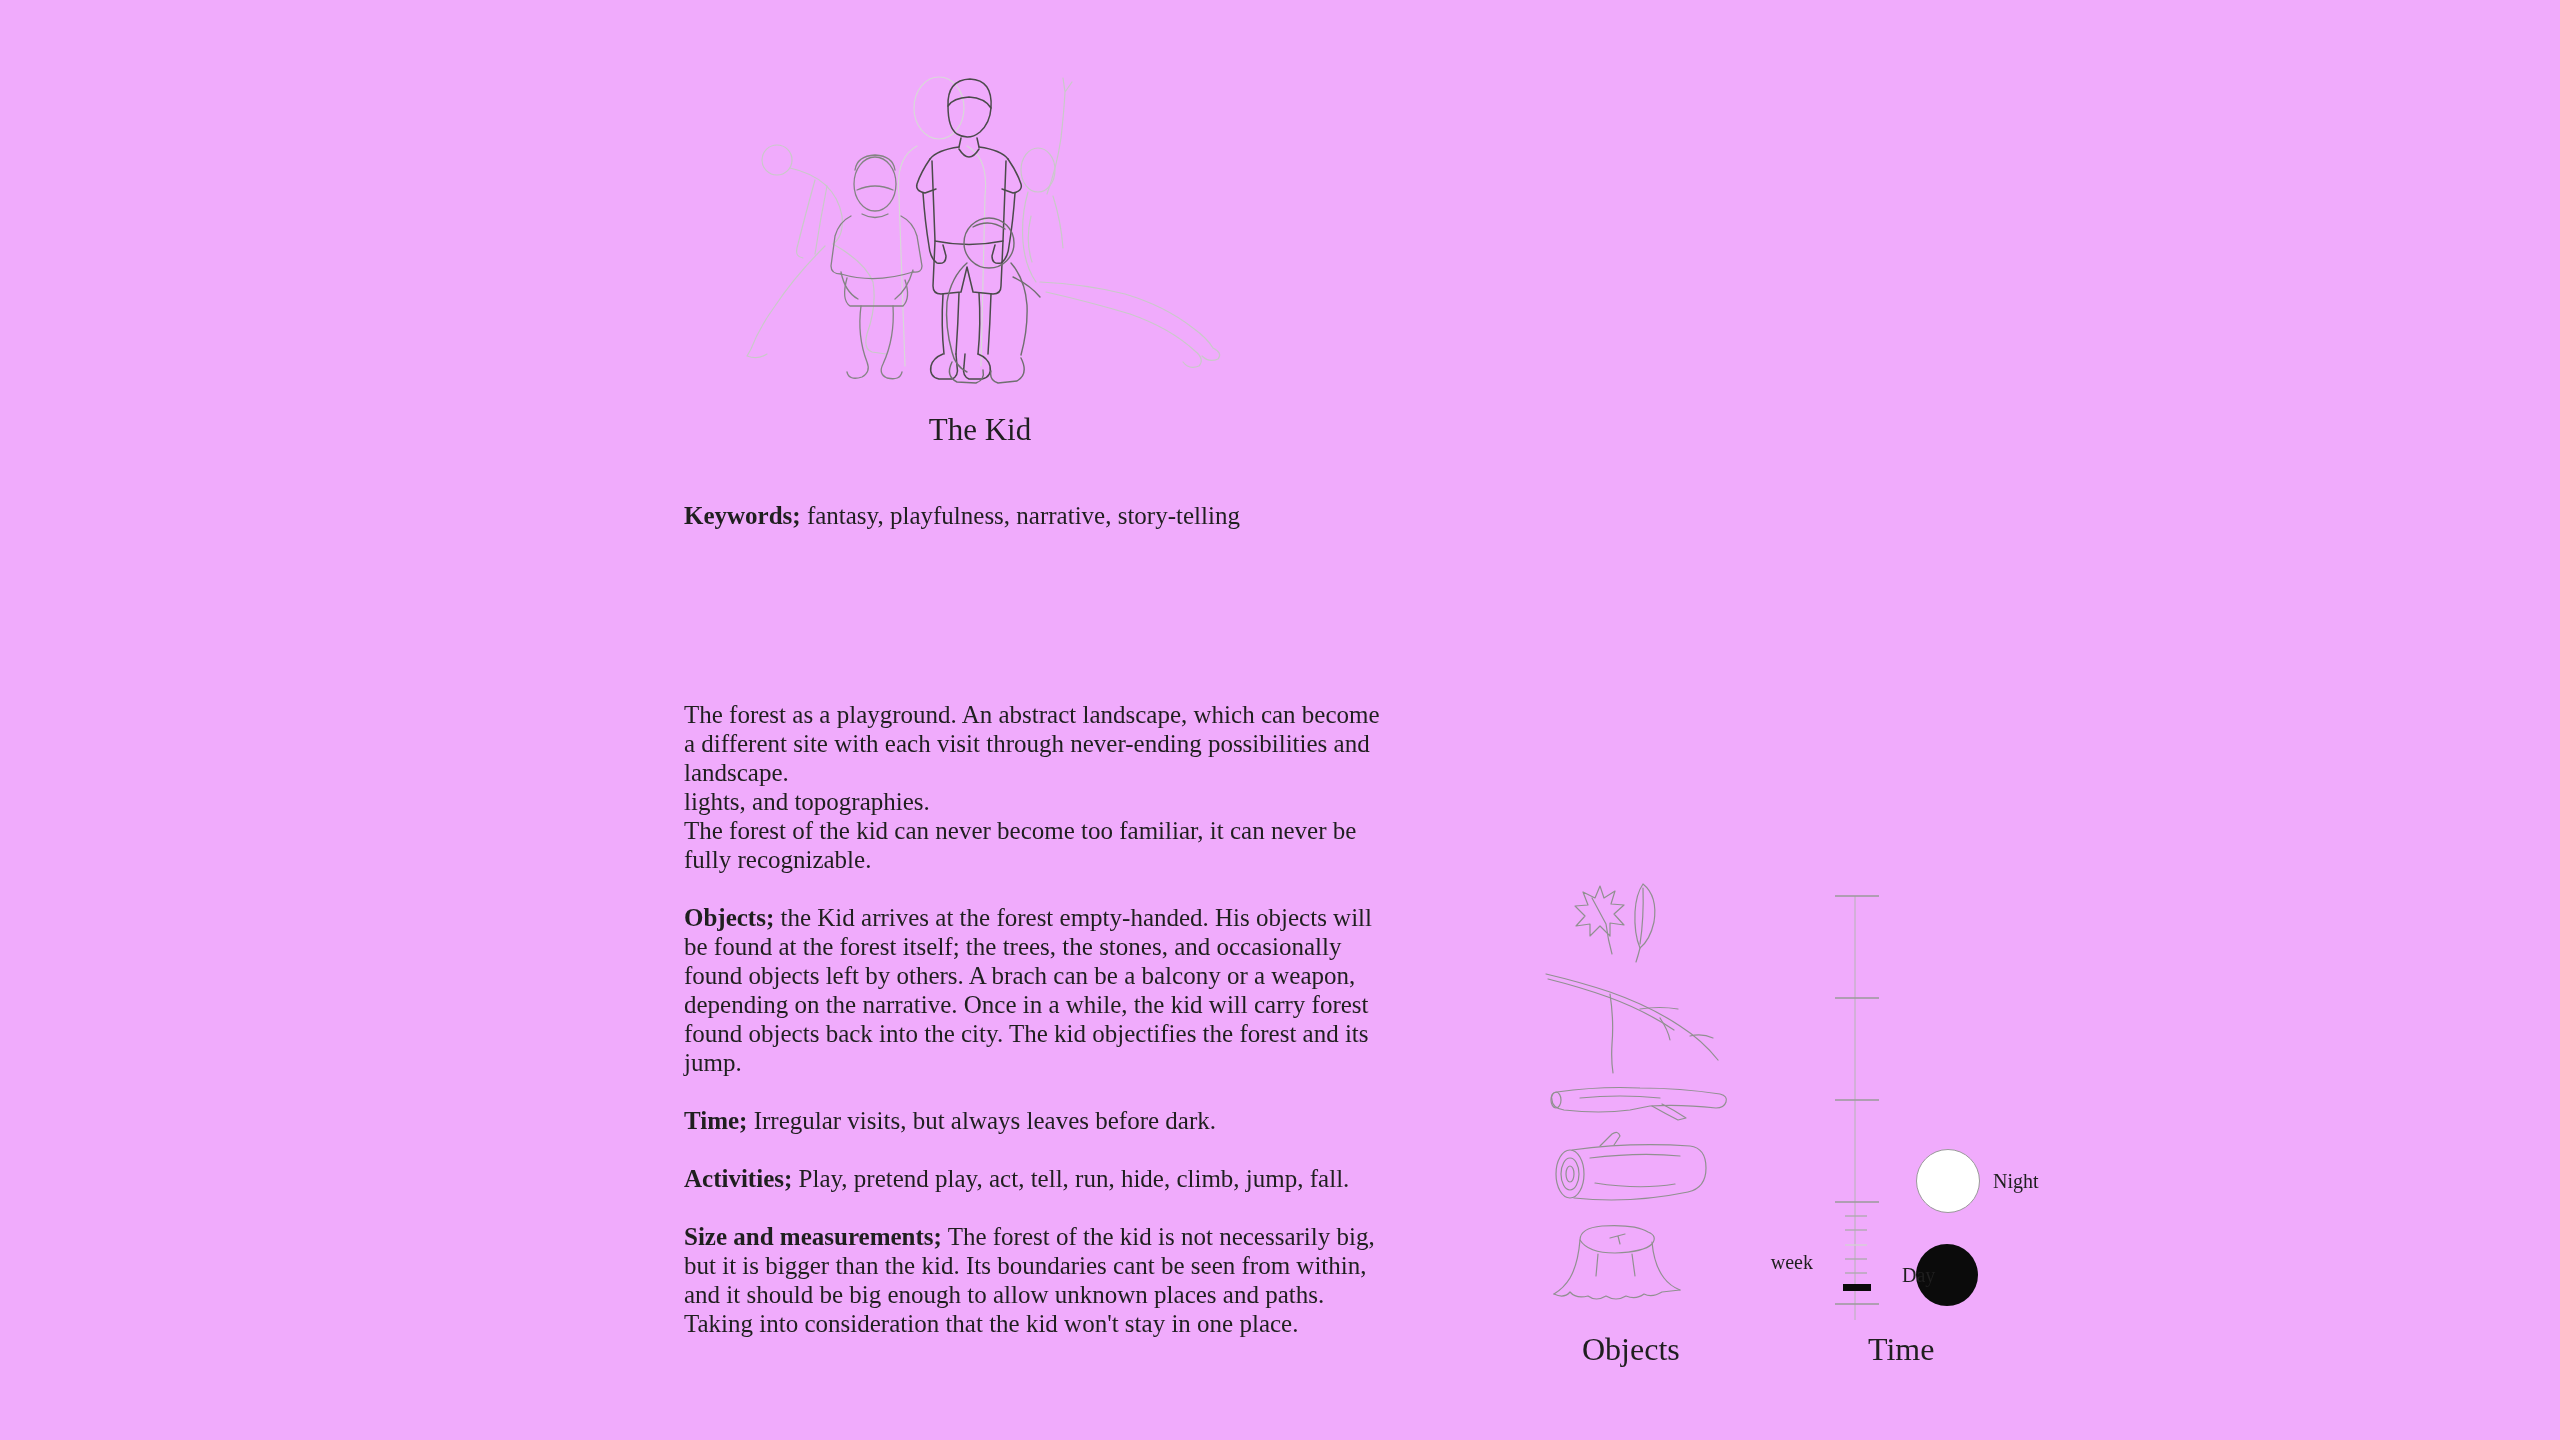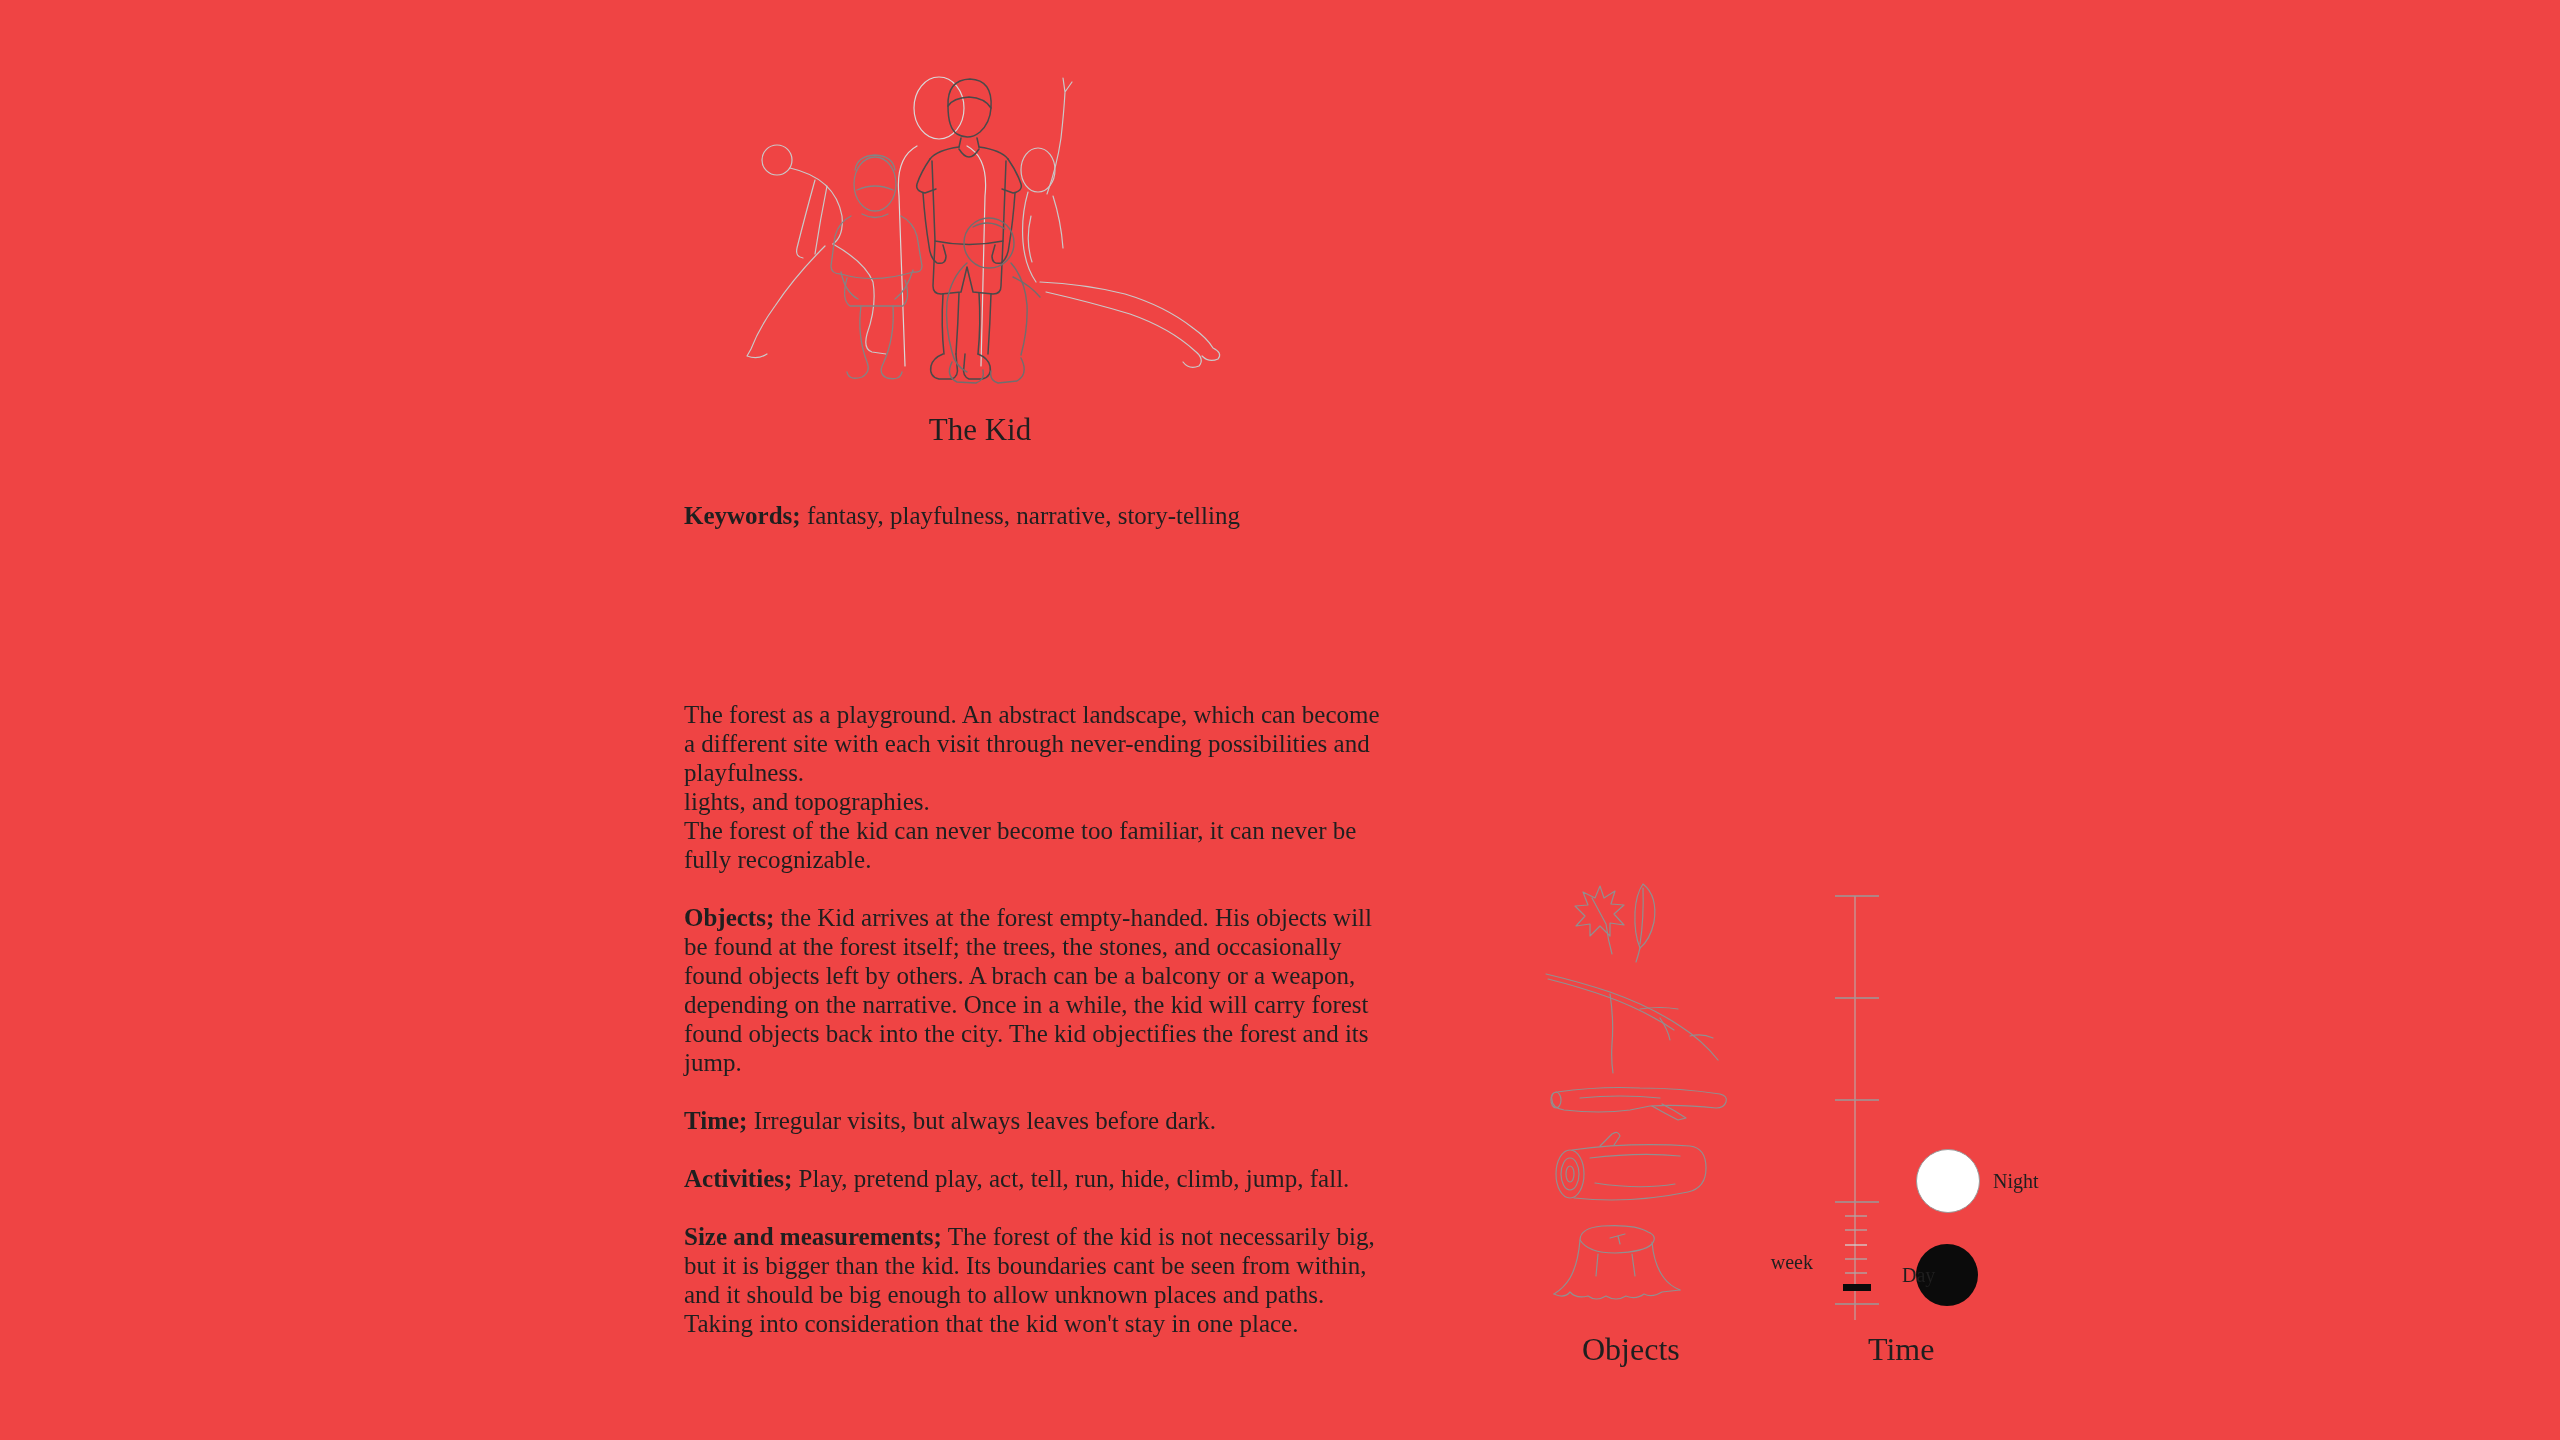--- a/index.html
+++ b/index.html
@@ -1,16 +1,16 @@
 <!DOCTYPE html>
 <html><head>
 <meta charset="utf-8">
 <style>
   html,body{margin:0;padding:0;background:#ffffff;}
-  #canvas{position:relative;width:2560px;height:1440px;background:#ef4444;overflow:hidden;
+  #canvas{position:relative;width:2560px;height:1440px;background:#f0abfc;overflow:hidden;
           font-family:"Liberation Serif", serif;color:#1f1f1f;}
   .abs{position:absolute;}
   .center{text-align:center;}
   #kid-title{left:730px;top:412px;width:500px;font-size:31px;line-height:36px;}
   #keywords{left:684px;top:501px;font-size:25px;line-height:29px;white-space:nowrap;}
   #description{left:684px;top:700px;width:760px;font-size:25px;}
   .line{line-height:29px;white-space:nowrap;}
   .para{margin-top:29px;}
   b{font-weight:bold;}
   #objects-figure{left:1540px;top:878px;}
@@ -102,21 +102,21 @@
 
   <div id="keywords" class="abs">
     <b>Keywords;</b>
     <span>fantasy, playfulness, narrative, story-telling</span>
   </div>
 
   <div id="description" class="abs">
     <div>
       <div class="line">The forest as a playground. An abstract landscape, which can become</div>
       <div class="line">a different site with each visit through never-ending possibilities and</div>
-      <div class="line">playfulness.</div>
+      <div class="line">landscape.</div>
       <div class="line">lights, and topographies.</div>
       <div class="line">The forest of the kid can never become too familiar, it can never be</div>
       <div class="line">fully recognizable.</div>
     </div>
 
     <div class="para">
       <div class="line">
         <b>Objects;</b>
         <span>the Kid arrives at the forest empty-handed. His objects will</span>
       </div>

